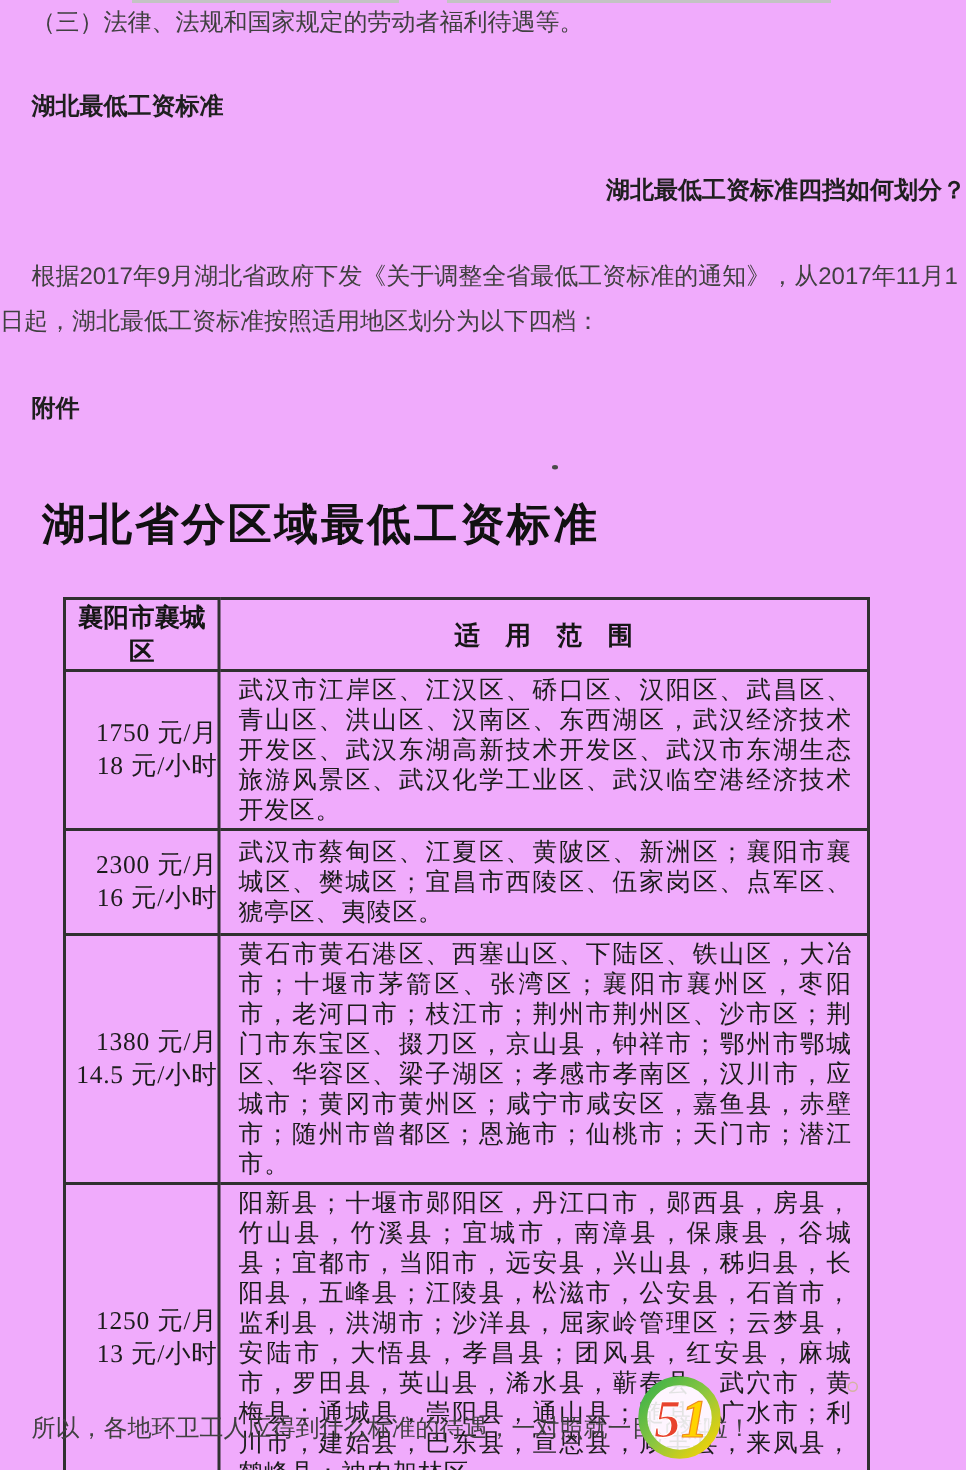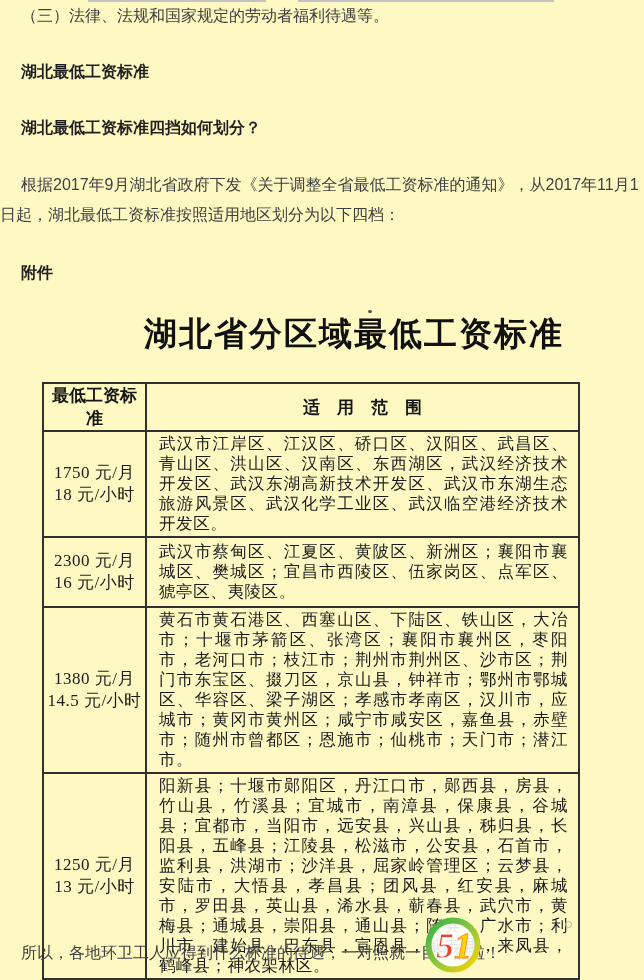--- a/index.html
+++ b/index.html
@@ -1,21 +1,21 @@
 <!DOCTYPE html>
 <html><head>
 <meta charset="utf-8">
 <style>
   * { margin: 0; padding: 0; box-sizing: border-box; }
   html, body { background: #ffffff; }
   .page {
     position: relative;
     width: 644px;
     height: 980px;
-    background: #fef9c3;
+    background: #f0abfc;
     overflow: hidden;
     font-family: "Liberation Sans", "DejaVu Sans", sans-serif;
     color: #404040;
   }
   
   .crop-artifact {
     position: absolute;
     top: 0;
     height: 2px;
     background: #c3c3c3;
@@ -31,39 +31,39 @@
     line-height: 30px;
     text-indent: 21px;
     color: #404040;
   }
   .body-text.bold {
     font-weight: bold;
     color: #1f1f1f;
   }
   .t-intro   { top: 1px;   }
   .t-h1      { top: 57px;  }
-  .t-h2      { top: 113px; }
+  .t-h2      { top: 113px; text-align: right; }
   .t-para    { top: 170px; }
   .t-fujian  { top: 258px; }
   .t-closing { top: 938px; }
 
   
   .scan {
     position: absolute;
     left: 42px;
     top: 316px;
     width: 536px;
     font-family: "Liberation Serif", "DejaVu Serif", serif;
     color: #1c1c1c;
   }
   .scan-title {
-    margin-top: 0;
-    text-align: right;
+    margin-top: 16px;
+    text-align: left;
     transform: translateX(-14px);
-    font-size: 33px;
+    font-size: 29px;
     line-height: 36px;
     font-weight: bold;
     letter-spacing: 2px;
     color: #111111;
   }
   .speck {
     position: absolute;
     left: 326px;
     top: -6px;
     width: 4px;
@@ -84,21 +84,21 @@
   .col-scope    { width: 433px; }
   .wage-table th {
     height: 33px;
     font-size: 17px;
     font-weight: bold;
     text-align: center;
     vertical-align: middle;
     color: #161616;
   }
   td.wage-cell {
-    text-align: center;
+    text-align: right;
     vertical-align: middle;
     font-size: 17px;
     line-height: 22px;
     letter-spacing: 0.5px;
     color: #1c1c1c;
   }
   td.scope-cell {
     vertical-align: middle;
     padding: 2px 10px 2px 12px;
     font-size: 16.5px;
@@ -152,21 +152,21 @@
     <div class="speck"></div>
     <div class="scan-title">湖北省分区域最低工资标准</div>
 
     <table class="wage-table">
       <colgroup>
         <col class="col-standard">
         <col class="col-scope">
       </colgroup>
       <thead>
         <tr>
-          <th>最低工资标准</th>
+          <th>襄阳市襄城区</th>
           <th>适　用　范　围</th>
         </tr>
       </thead>
       <tbody>
         <tr class="row-1">
           <td class="wage-cell">
             <div>1750 元/月</div>
             <div>18 元/小时</div>
           </td>
           <td class="scope-cell">武汉市江岸区、江汉区、硚口区、汉阳区、武昌区、青山区、洪山区、汉南区、东西湖区，武汉经济技术开发区、武汉东湖高新技术开发区、武汉市东湖生态旅游风景区、武汉化学工业区、武汉临空港经济技术开发区。</td>

